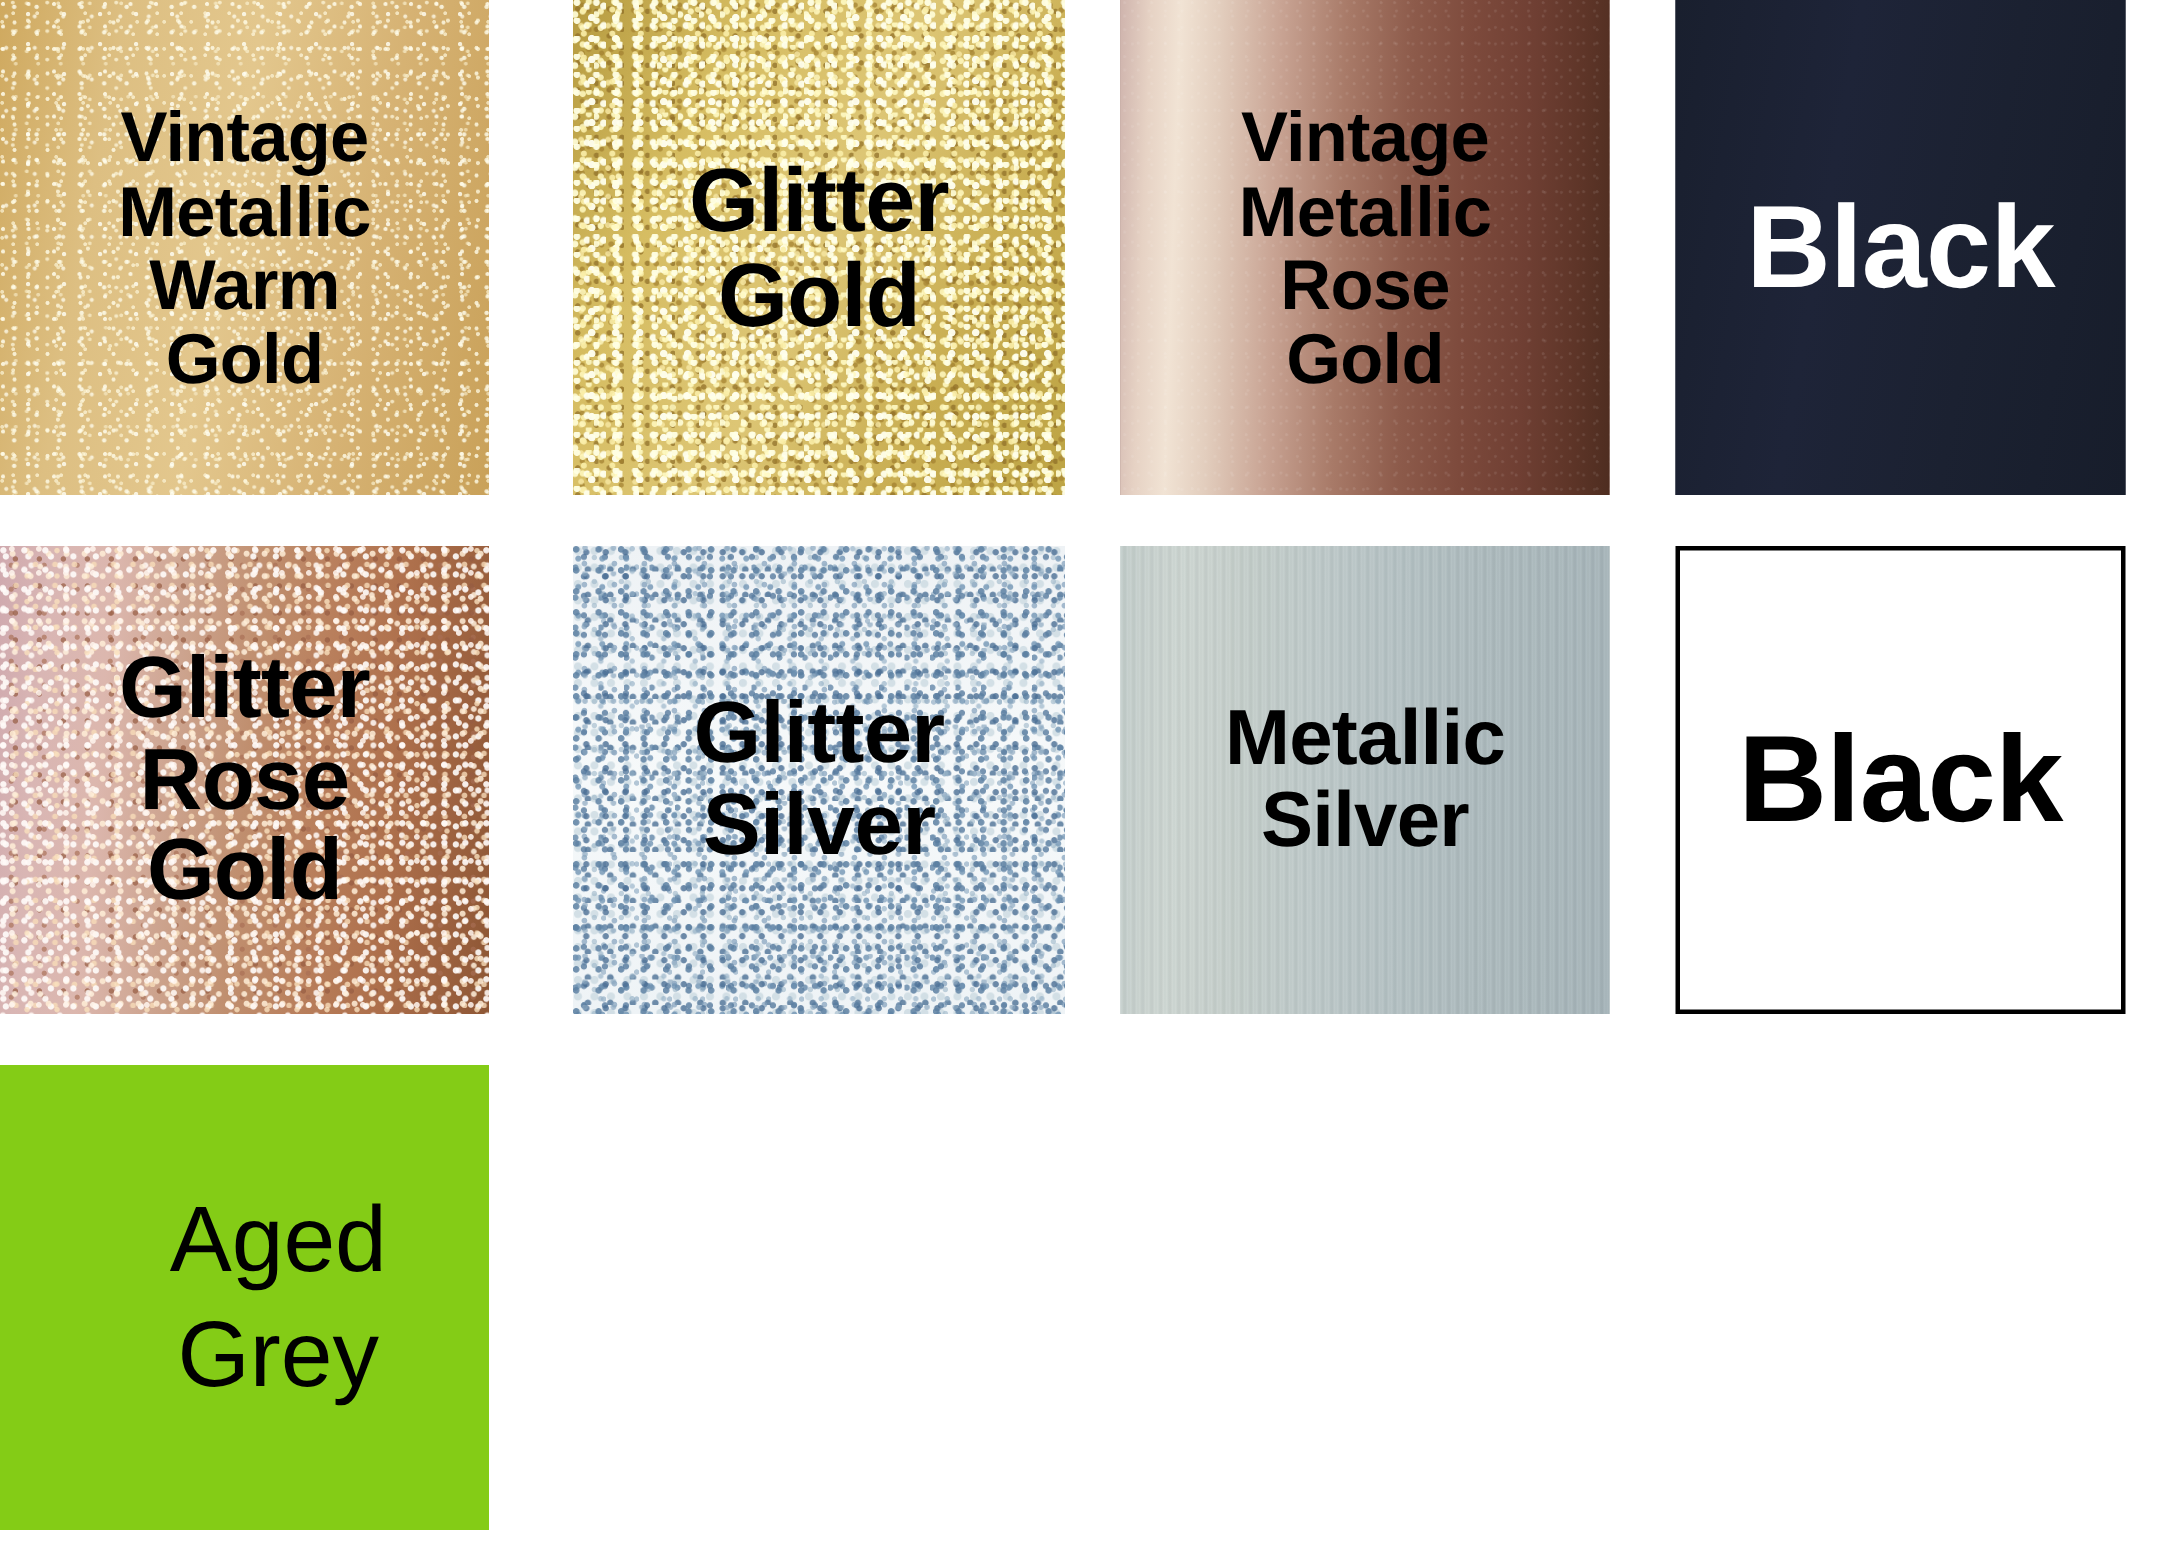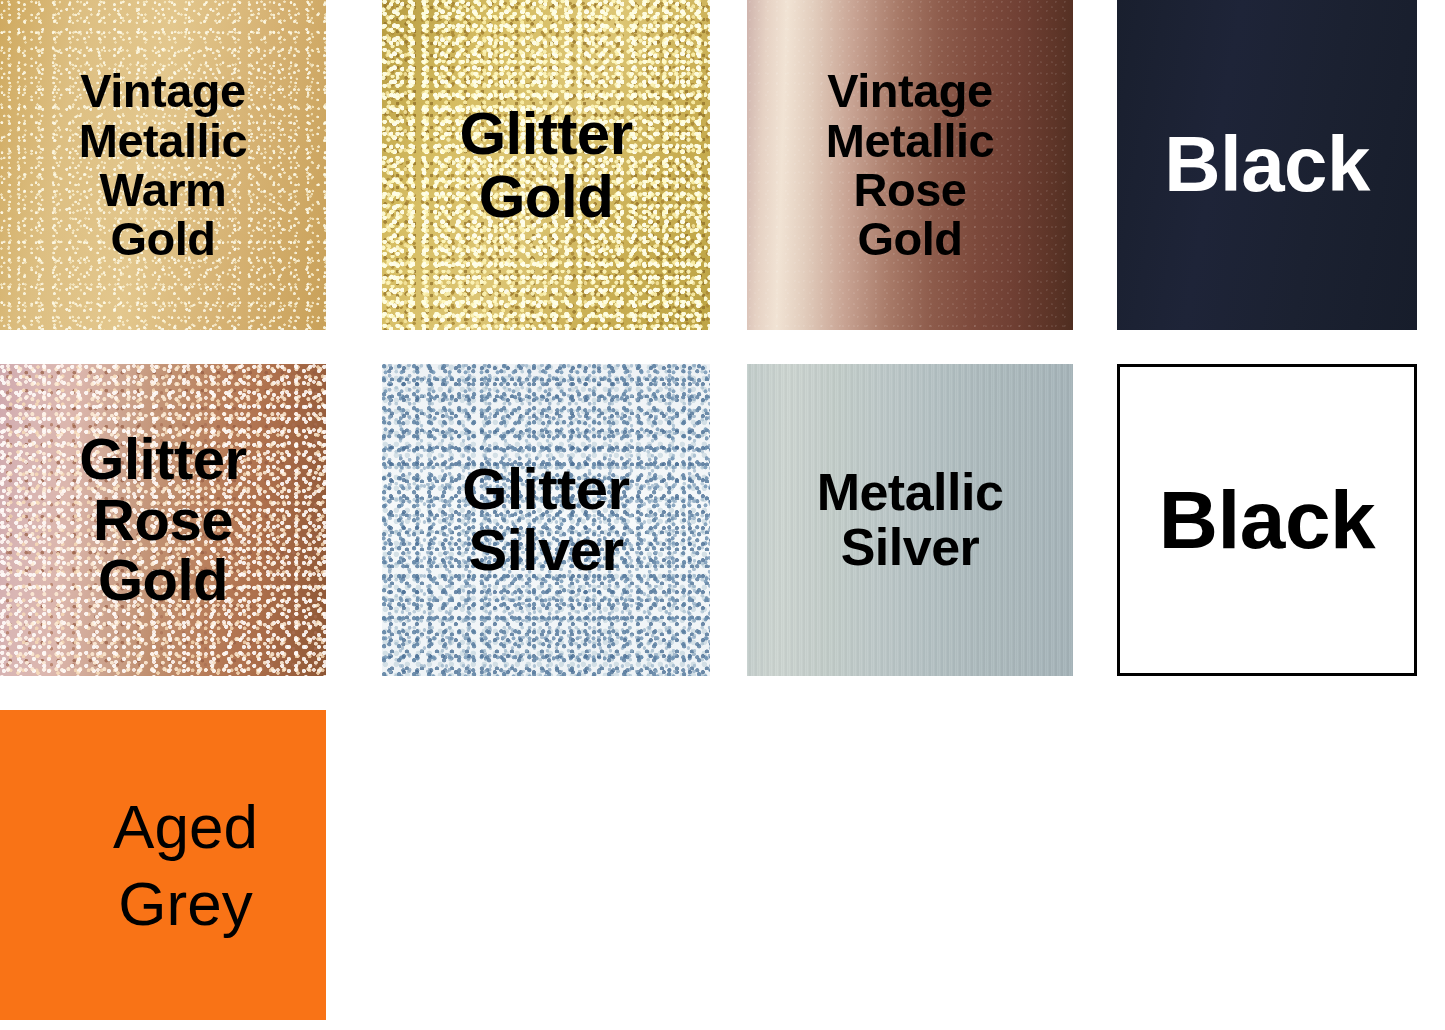--- a/index.html
+++ b/index.html
@@ -205,21 +205,21 @@
   }
 
   
   .tex-white {
     background: #ffffff;
     border: 3px solid #000000;
   }
 
   
   .tex-aged-grey {
-    background: #f97316;
+    background: #84cc16;
     padding-left: 45px;
   }
 
   
   .lbl-warm-gold      { font-size: 47px; }
   .lbl-glitter-gold   { font-size: 60px; }
   .lbl-vintage-rose   { font-size: 47px; }
   .lbl-black          { font-size: 78px; color: #ffffff; }
   .lbl-glitter-rose   { font-size: 58px; }
   .lbl-glitter-silver { font-size: 58px; }

